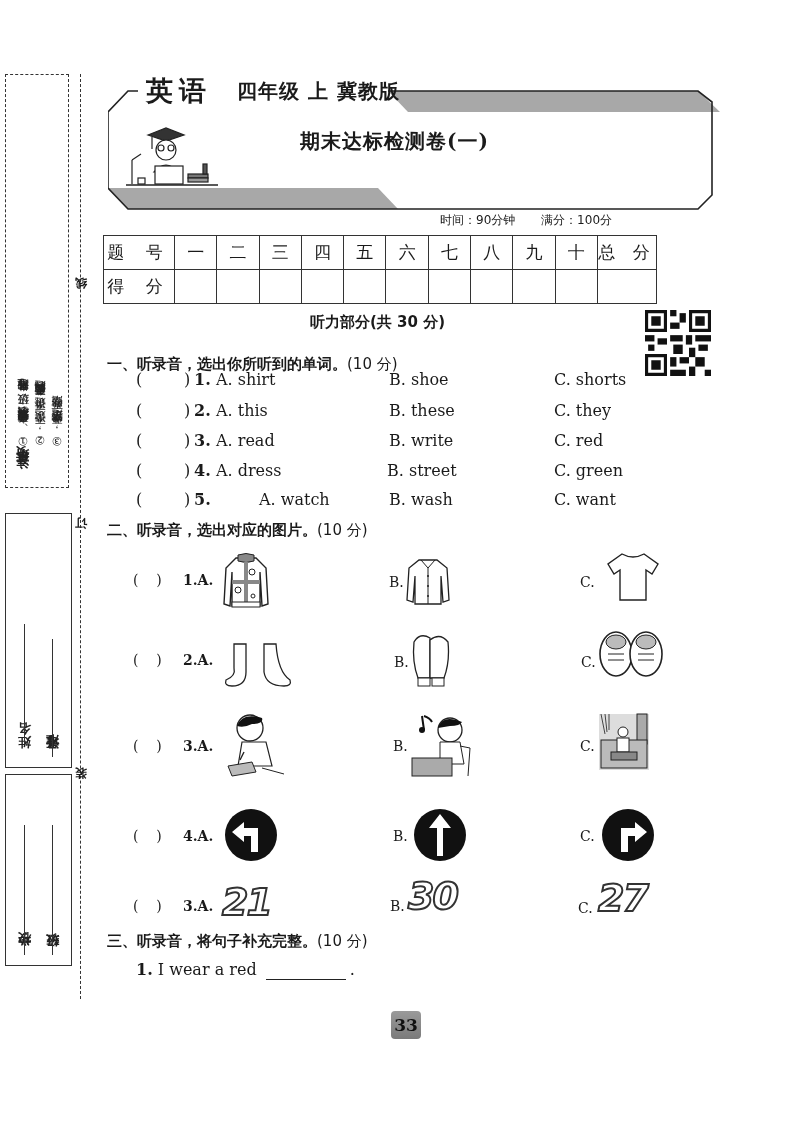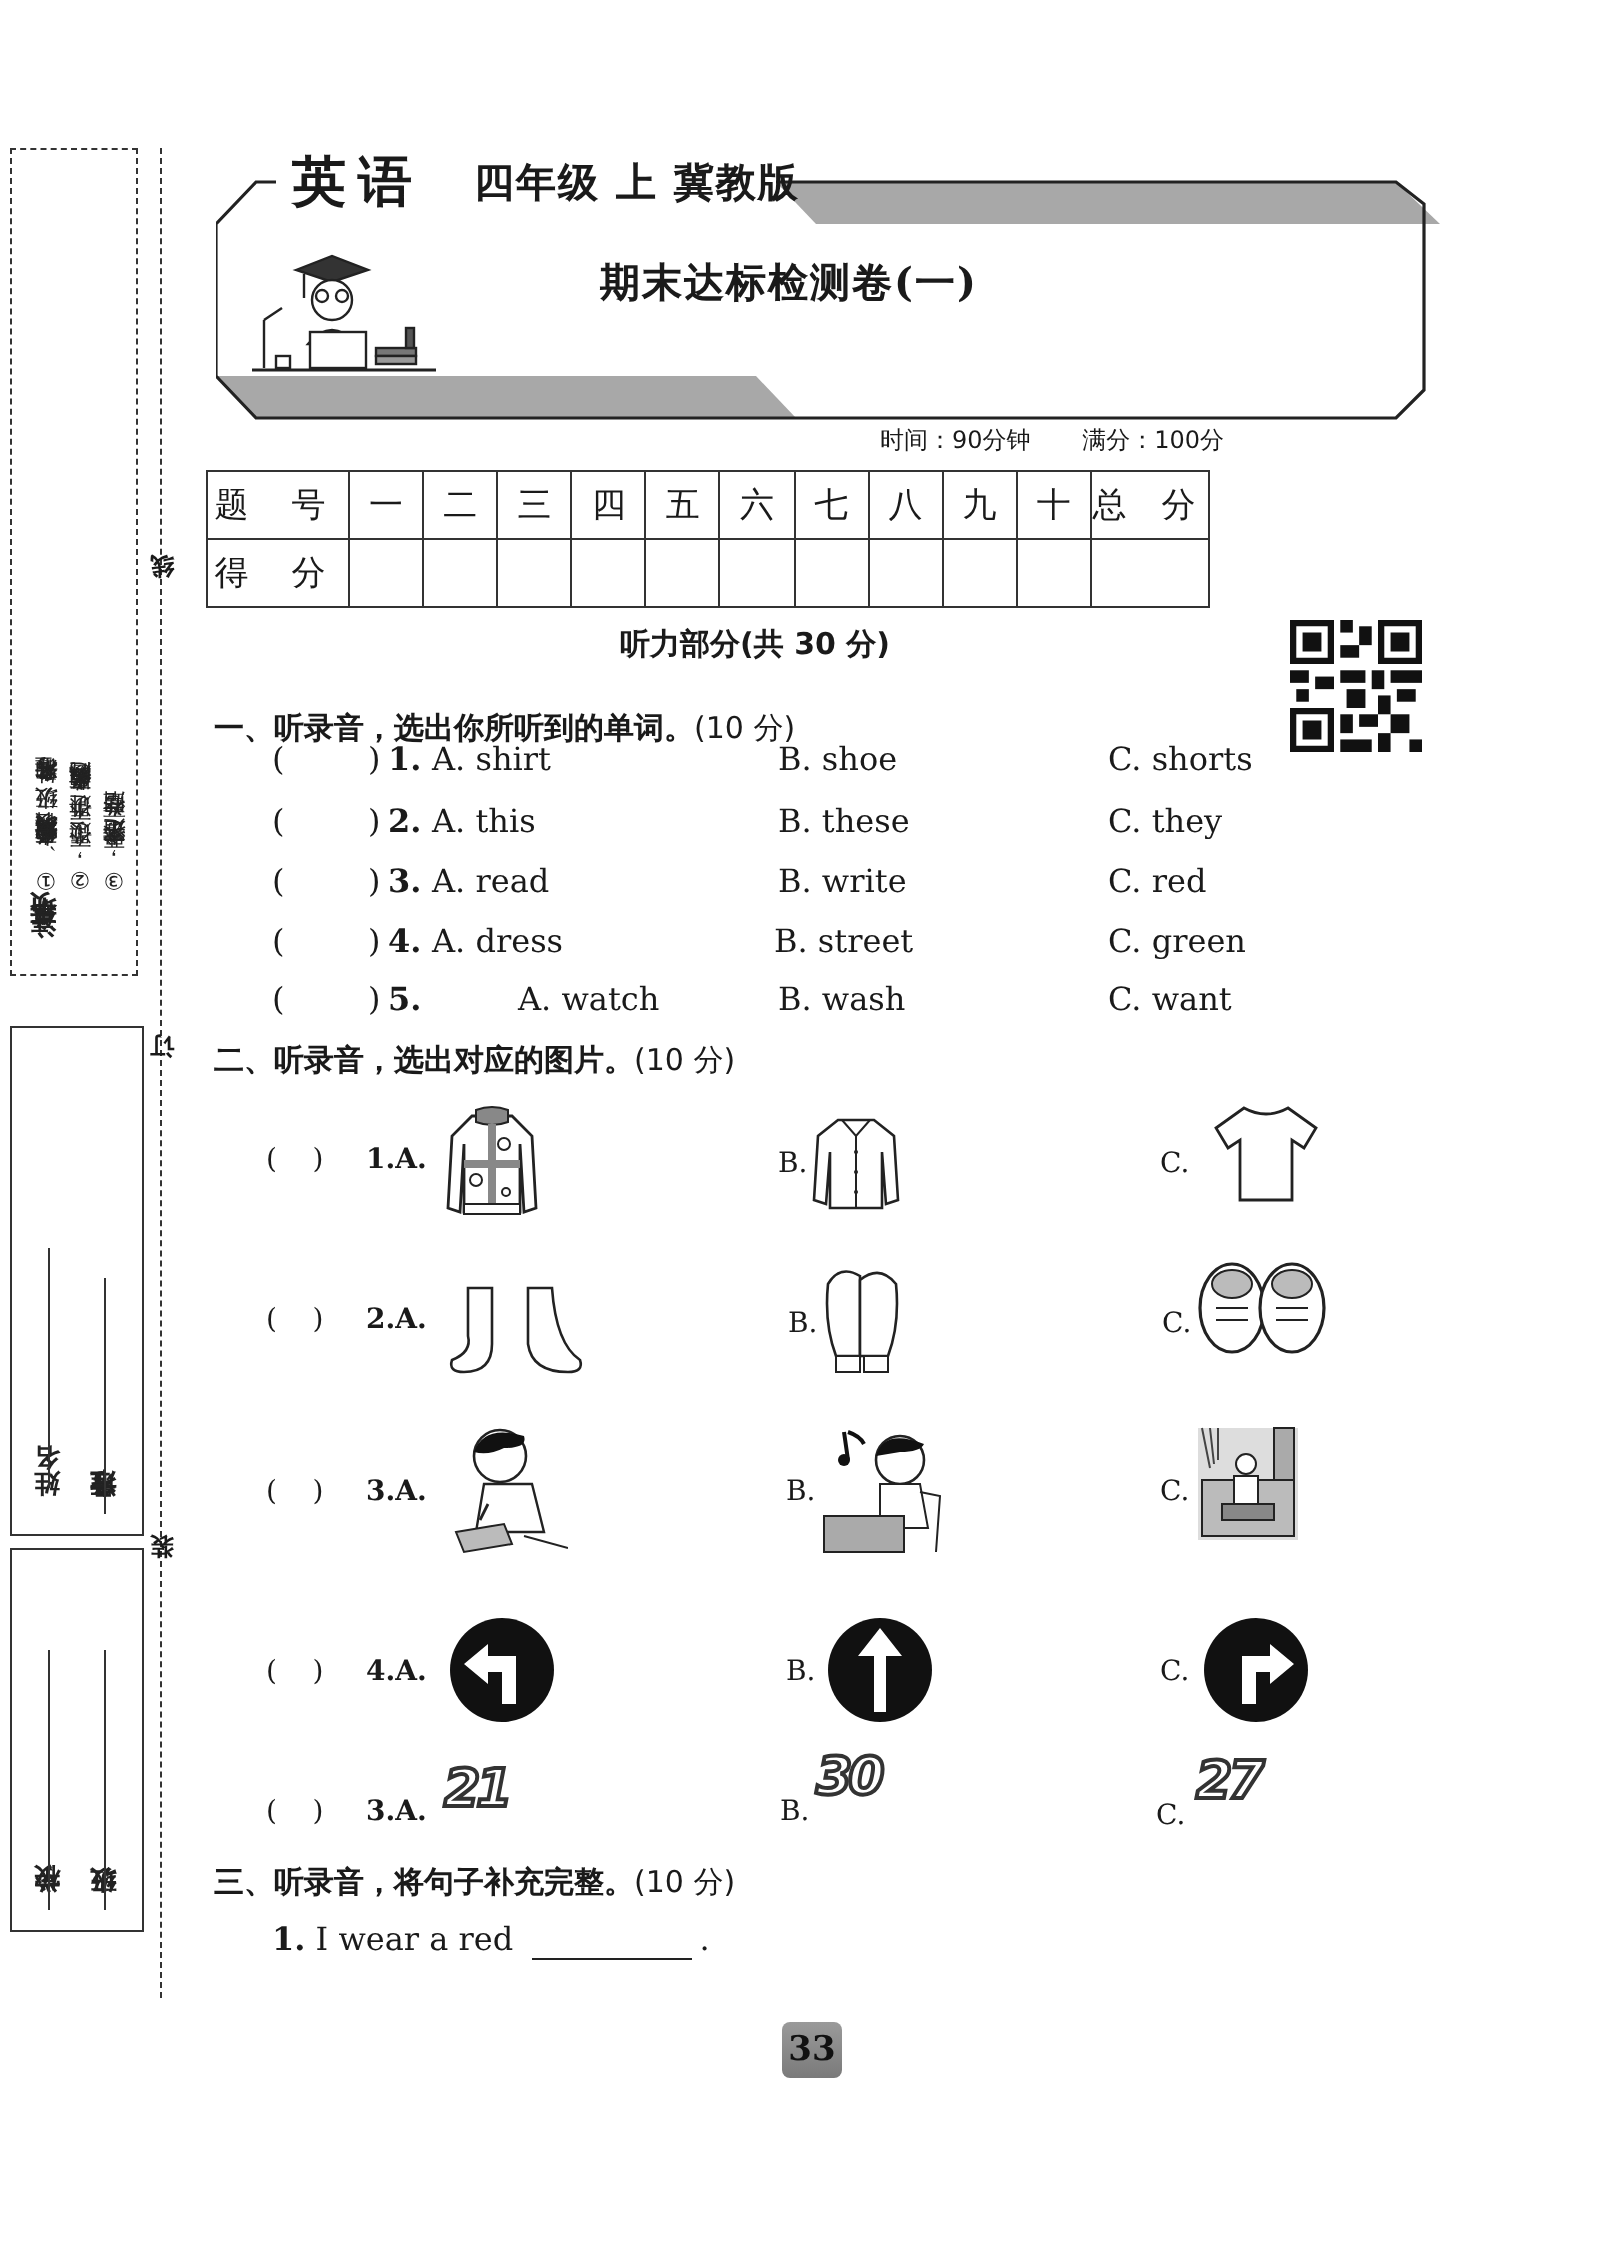--- a/index.html
+++ b/index.html
@@ -23,40 +23,40 @@
   
   .banner { left:108px; top:62px; width:612px; height:150px; }
   .banner svg { position:absolute; left:0; top:0; }
   .subj { left:146px; top:73px; font-family:"DejaVu Sans",sans-serif; font-weight:bold; font-size:27px; letter-spacing:6px;text-align:right; }
   .grade { left:237px; top:78px; font-family:"DejaVu Sans",sans-serif; font-size:20px; font-weight:bold; letter-spacing:1px; }
   .exam-title { left:300px; top:128px; font-family:"DejaVu Serif",serif; font-weight:bold; font-size:20px; letter-spacing:1px; }
   .meta { left:440px; top:212px; font-size:12px; font-family:"DejaVu Sans",sans-serif; }
   .meta span { margin-right:22px; }
 
   
-  table.score { position:absolute; left:103px; top:235px; width:502px; border-collapse:collapse; }
+  table.score { position:absolute; left:103px; top:235px; width:554px; border-collapse:collapse; }
   table.score td { border:1.3px solid #333; height:33px; text-align:center; font-family:"DejaVu Sans",sans-serif; font-size:17px; padding:0; }
   table.score td.hd { width:70px; letter-spacing:8px; }
   table.score td.tot { width:58px; letter-spacing:6px; }
 
   
   .section-sub { left:310px; top:313px; font-family:"DejaVu Sans",sans-serif; font-weight:bold; font-size:15px; }
   .qhead { font-family:"DejaVu Sans",sans-serif; font-weight:bold; font-size:15px; }
   .qhead .pts { font-weight:normal; }
   .row { position:absolute; left:0; width:800px; height:26px; font-family:"DejaVu Serif",serif; font-size:16px; }
   .row span { position:absolute; top:0; }
   .paren-l { left:136px; }
   .paren-r { left:184px; }
   .num { font-weight:bold; }
   .qr { left:645px; top:310px; width:66px; height:66px; }
 
   .pic-row { position:absolute; left:0; width:800px; height:70px; font-family:"DejaVu Serif",serif; font-size:14px; }
   .pic-row .lbl { position:absolute; }
   .pic { position:absolute; }
-  .bignum { position:absolute; font-family:"DejaVu Sans",sans-serif; font-weight:bold; font-style:italic; font-size:26px;
+  .bignum { position:absolute; font-family:"DejaVu Sans",sans-serif; font-weight:bold; font-style:italic; font-size:38px;
             color:#fff; -webkit-text-stroke:2px #333; letter-spacing:-2px; }
   .blank { display:inline-block; width:80px; border-bottom:1.3px solid #222; margin:0 4px; }
   .page-num { left:391px; top:1011px; width:30px; height:28px; background:linear-gradient(#9a9a9a,#7a7a7a); border-radius:4px;
               font-family:"DejaVu Serif",serif; font-weight:bold; font-size:17px; color:#111; text-align:center; line-height:28px; }
 </style>
 </head>
 <body>
 
 <div class="abs notes-box">
   <div class="vtext notes-label">注意事项</div>

